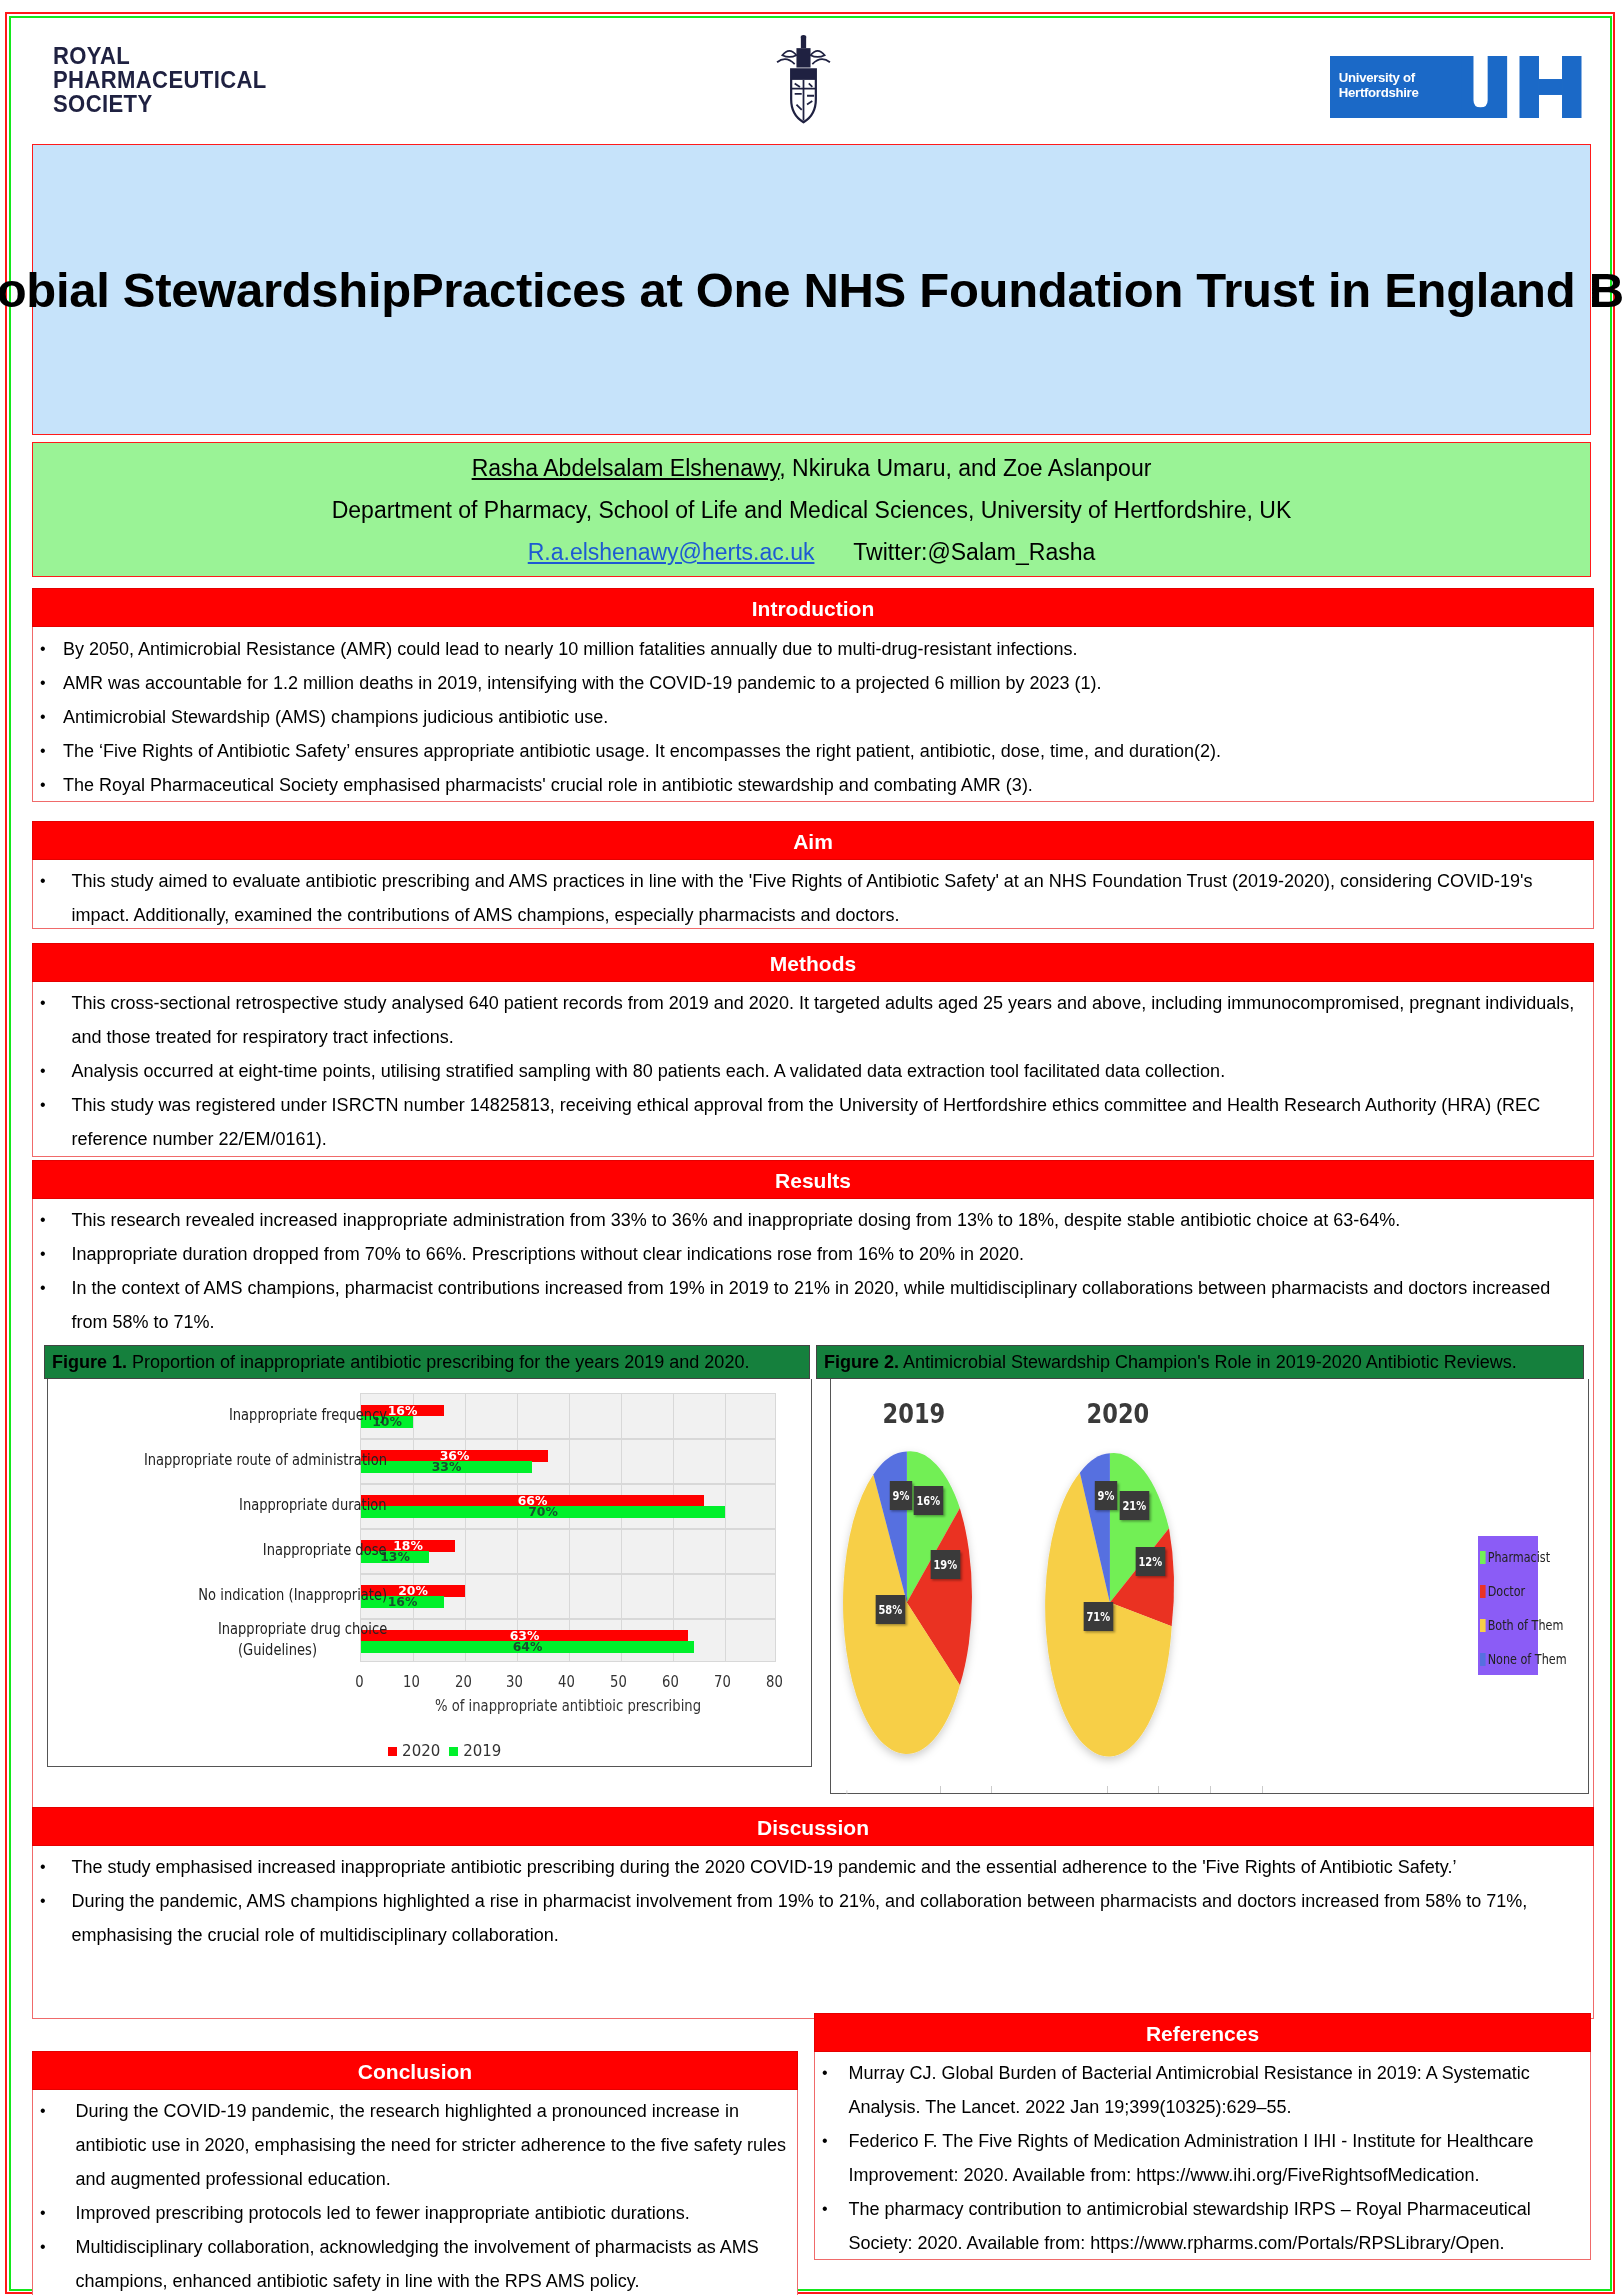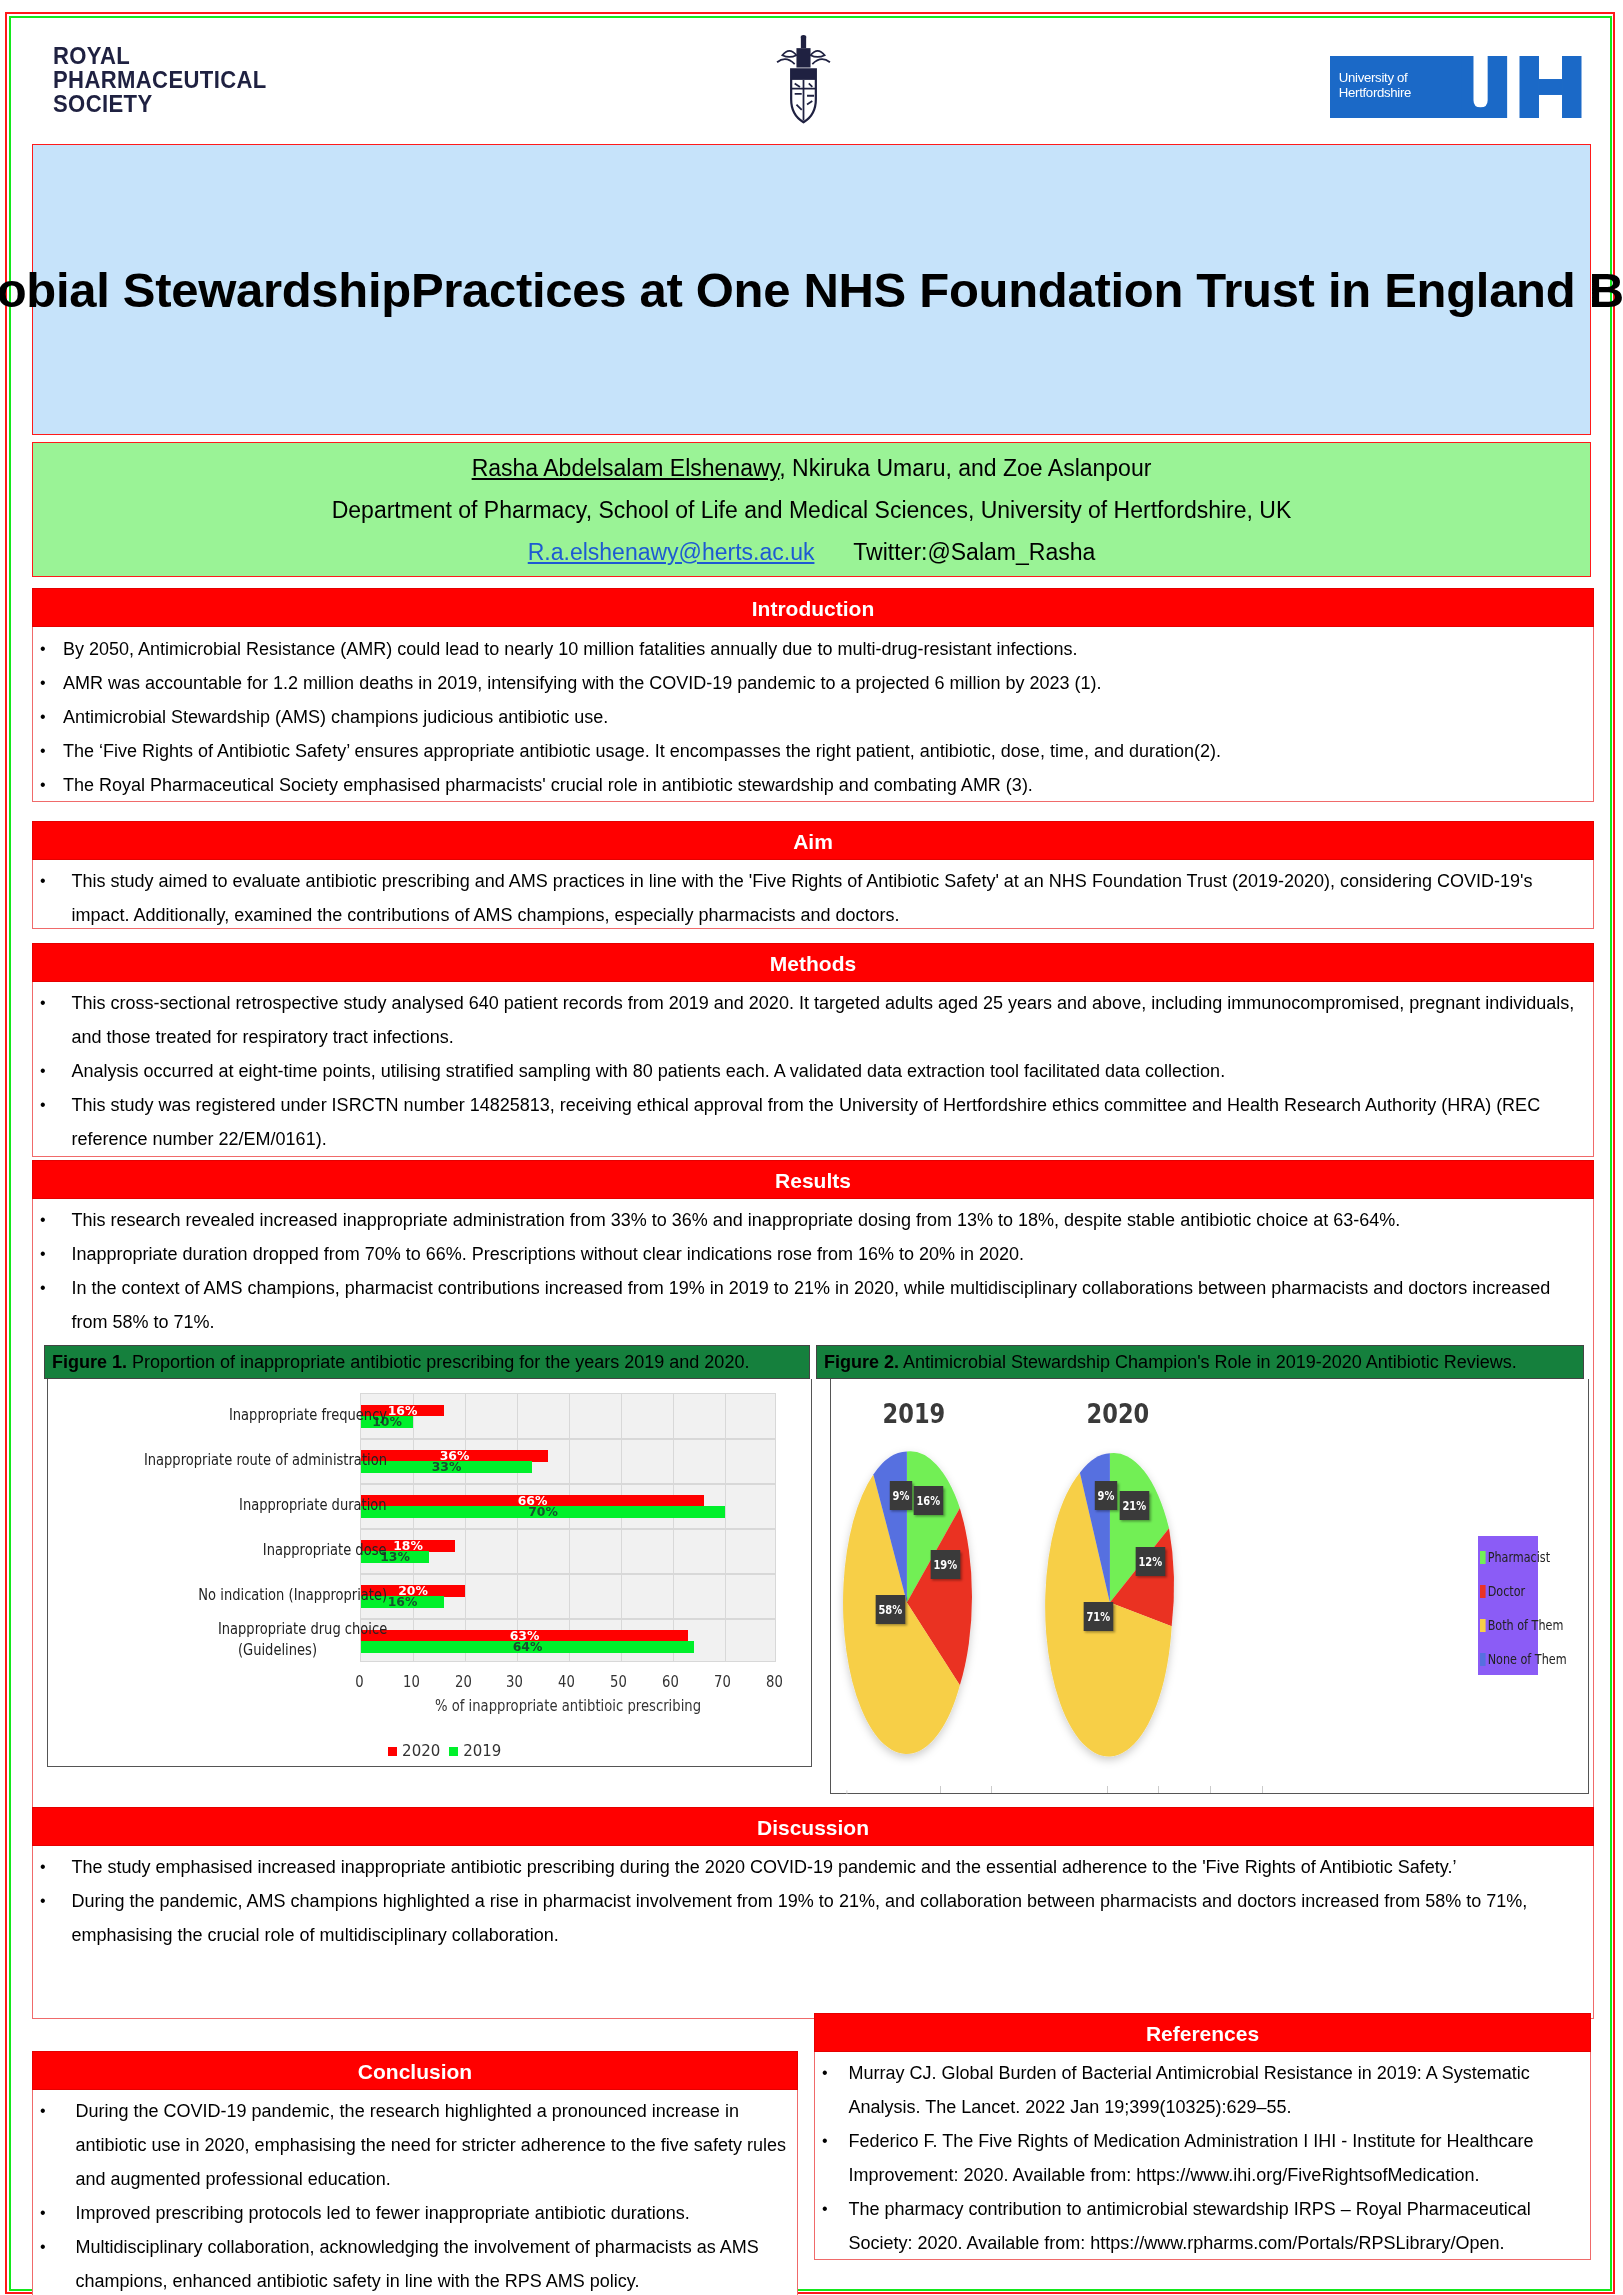--- a/index.html
+++ b/index.html
@@ -5,21 +5,21 @@
   * { box-sizing: border-box; margin: 0; padding: 0; }
   html, body { width: 1624px; height: 2295px; background: #ffffff; overflow: hidden; }
   body { position: relative; font-family: "Liberation Sans", sans-serif; color: #000; }
 
   .frame-red { position: absolute; left: 5.3px; top: 12.4px; width: 1610px; height: 2282px; border: 2.6px solid #ff1a1a; }
   .frame-green { position: absolute; left: 8.8px; top: 16px; width: 1603px; height: 2275px; border: 2.6px solid #13e81b; }
 
   .logo-rps { position: absolute; left: 53px; top: 44px; font-family: "Liberation Sans", sans-serif; font-weight: 700;
               color: #1f2141; font-size: 24px; line-height: 24px; letter-spacing: 0.4px; transform: scaleX(0.92); transform-origin: left top; }
   .crest { position: absolute; left: 770px; top: 34px; width: 67px; height: 90px; }
-  .logo-uh { position: absolute; left: 1330px; top: 56px; width: 256px; height: 62px; }
+  .logo-uh { position: absolute; left: 1330px; top: 56px; width: 256px; height: 62px; font-weight: bold; }
   .logo-uh .box { position: absolute; left: 0; top: 0; width: 124px; height: 62px; background: #1b69c7; }
   .logo-uh .text { position: absolute; left: 8.8px; top: 14px; color: #fff; font-size: 13.2px; line-height: 15px; letter-spacing: -0.3px; }
   .logo-uh .u { position: absolute; left: 124px; top: 0; width: 62px; height: 62px; }
   .logo-uh .h { position: absolute; left: 185px; top: 0; width: 71px; height: 62px; }
 
   .title-box { position: absolute; left: 32px; top: 144px; width: 1559px; height: 291px; background: #c6e3fa; border: 1.8px solid #ff1a1a;
                display: flex; flex-direction: row; justify-content: center; align-items: center; }
   .title-line { font-weight: 700; font-size: 49px; line-height: 98px; text-align: center; white-space: nowrap; letter-spacing: -0.3px; }
 
   .authors-box { position: absolute; left: 32px; top: 442px; width: 1559px; height: 135px; background: #9af396; border: 1.8px solid #ff1a1a;

